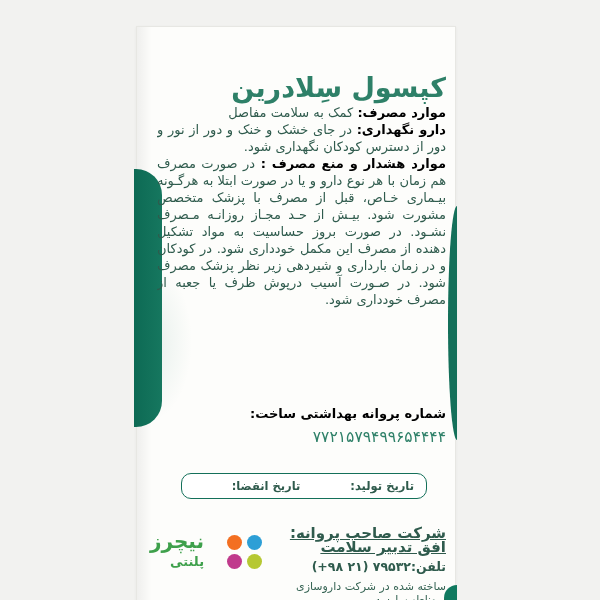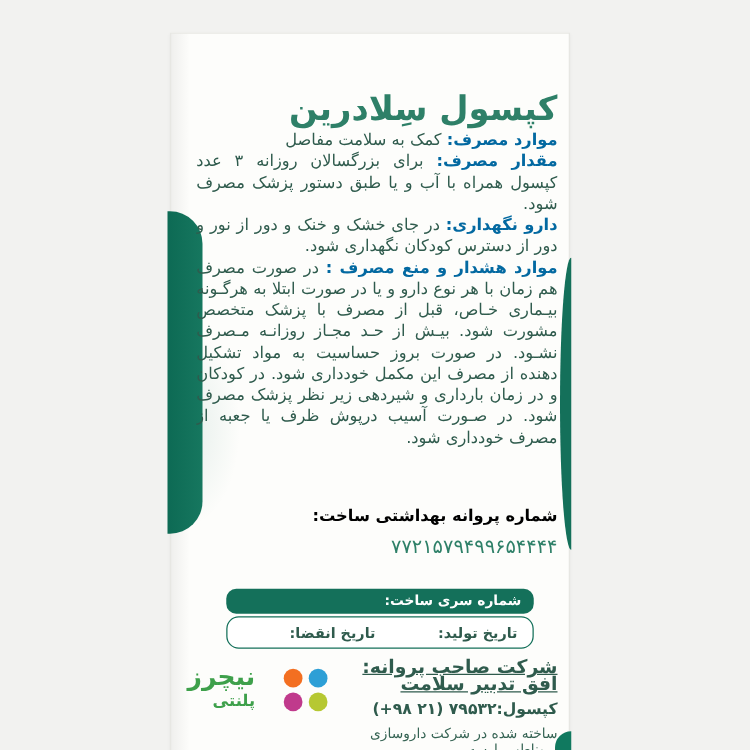--- a/index.html
+++ b/index.html
@@ -43,21 +43,21 @@
   .title{
     font-size:27px;font-weight:bold;color:#2e8068;line-height:33px;margin:0;
   }
   .weight{
     font-size:17px;font-weight:bold;color:#2f6b58;line-height:22px;margin:2px 0 13px 0;
   }
   .body-text{height:256px;overflow:hidden;}
   .body-text p{
     margin:0;font-size:13px;line-height:17px;text-align:justify;
   }
-  .body-text b{font-weight:bold;color:#0369a1;}
+  .body-text b{font-weight:bold;color:#000000;}
   .license{position:absolute;top:379px;right:9px;text-align:right;direction:rtl;}
   .license-label{font-size:13px;font-weight:bold;margin:0;}
   .license-number{
     font-size:15.5px;font-weight:normal;color:#2e8068;letter-spacing:3px;margin:7px 0 0 0;
   }
   .batch{position:absolute;left:44px;top:444px;width:246px;direction:rtl;}
   .batch-header{
     background:#14705a;color:#ffffff;font-size:11px;font-weight:bold;
     text-align:right;padding:3px 10px 4px 10px;border-radius:8px;box-sizing:border-box;
   }
@@ -95,43 +95,41 @@
   <div class="watermark"></div>
   <div class="band-left"></div>
   <div class="sliver-right"></div>
   <div class="notch"></div>
 
   <div class="content">
     <p class="title">کپسول سِلادرین</p>
 
     <div class="body-text">
       <p><b>موارد مصرف:</b><span> کمک به سلامت مفاصل</span></p>
-      <p><b>مقدار مصرف:</b><span> برای بزرگسالان روزانه ۳ عدد کپسول همراه با آب و یا طبق دستور پزشک مصرف شود.</span></p>
       <p><b>دارو نگهداری:</b><span> در جای خشک و خنک و دور از نور و دور از دسترس کودکان نگهداری شود.</span></p>
       <p><b>موارد هشدار و منع مصرف :</b><span> در صورت مصرف هم زمان با هر نوع دارو و یا در صورت ابتلا به هرگـونه بیـماری خـاص، قبل از مصرف با پزشک متخصص مشورت شود. بیـش از حـد مجـاز روزانـه مـصرف نشـود. در صورت بروز حساسیت به مواد تشکیل دهنده از مصرف این مکمل خودداری شود. در کودکان و در زمان بارداری و شیردهی زیر نظر پزشک مصرف شود. در صـورت آسیب درپوش ظرف یا جعبه از مصرف خودداری شود.</span></p>
       <p><b></b></p>
     </div>
   </div>
 
   <div class="license">
     <p class="license-label">شماره پروانه بهداشتی ساخت:</p>
     <p class="license-number">۷۷۲۱۵۷۹۴۹۹۶۵۴۴۴۴</p>
   </div>
 
   <div class="batch">
-    <div class="batch-header">شماره سری ساخت:</div>
     <div class="batch-body">
       <span>تاریخ تولید:</span>
       <span>تاریخ انقضا:</span>
     </div>
   </div>
 
   <div class="footer">
     <p class="company">شرکت صاحب پروانه: افق تدبیر سلامت</p>
-    <p class="phone"><span>کپسول:۷۹۵۳۲</span> <span dir="ltr">(+۹۸ ۲۱)</span></p>
+    <p class="phone"><span>تلفن:۷۹۵۳۲</span> <span dir="ltr">(+۹۸ ۲۱)</span></p>
     <p class="made-in">ساخته شده در شرکت داروسازی سوناطب پارسه</p>
   </div>
 
   <div class="logo">
     <div class="logo-words">
       <span class="logo-line1">نیچرز</span>
       <span class="logo-line2">پلنتی</span>
     </div>
     <div class="logo-dots">
       <span class="dot" style="background-color: rgb(243, 111, 33);"></span>

